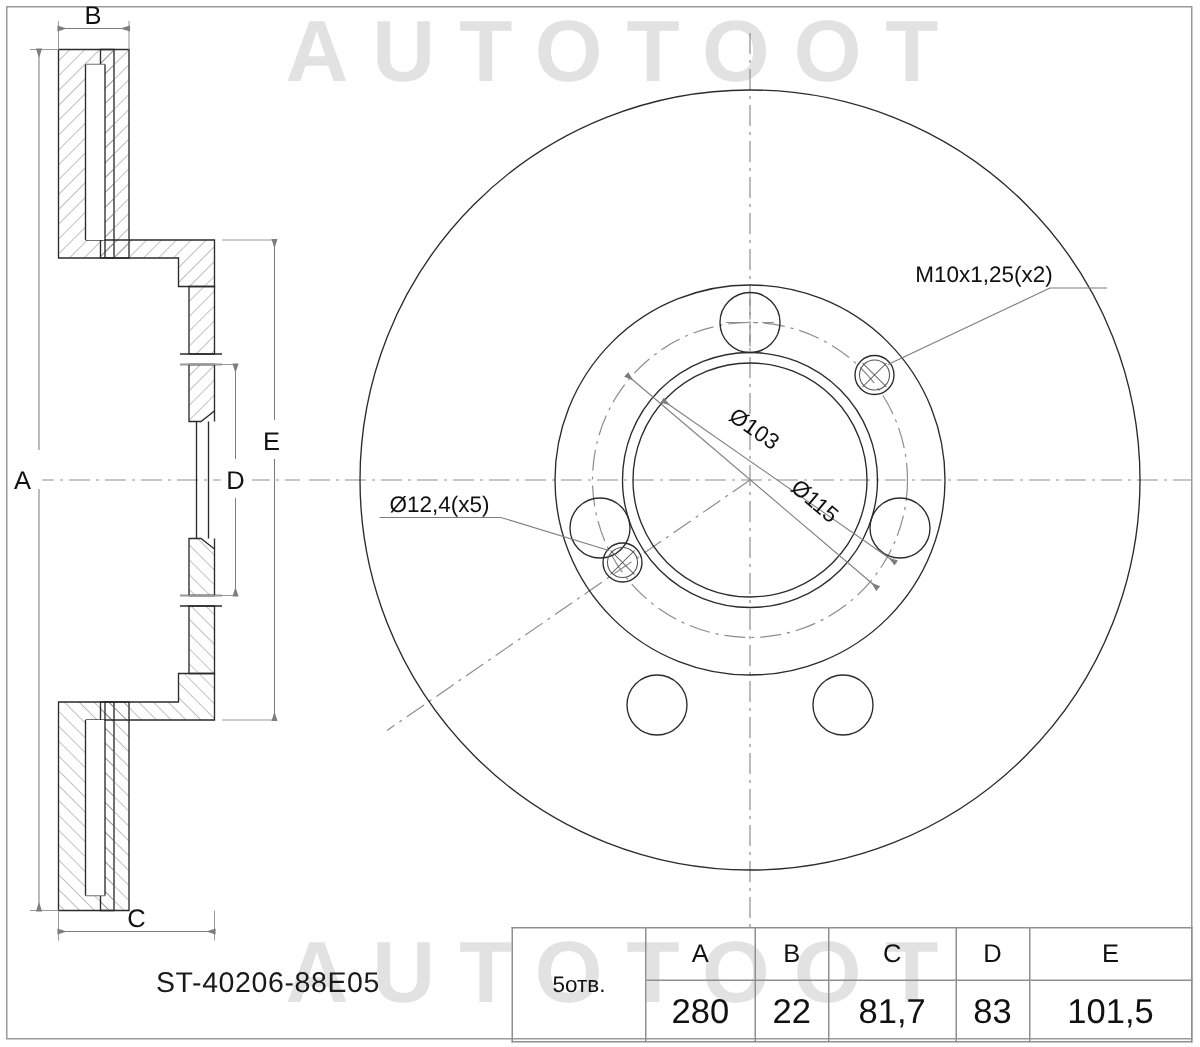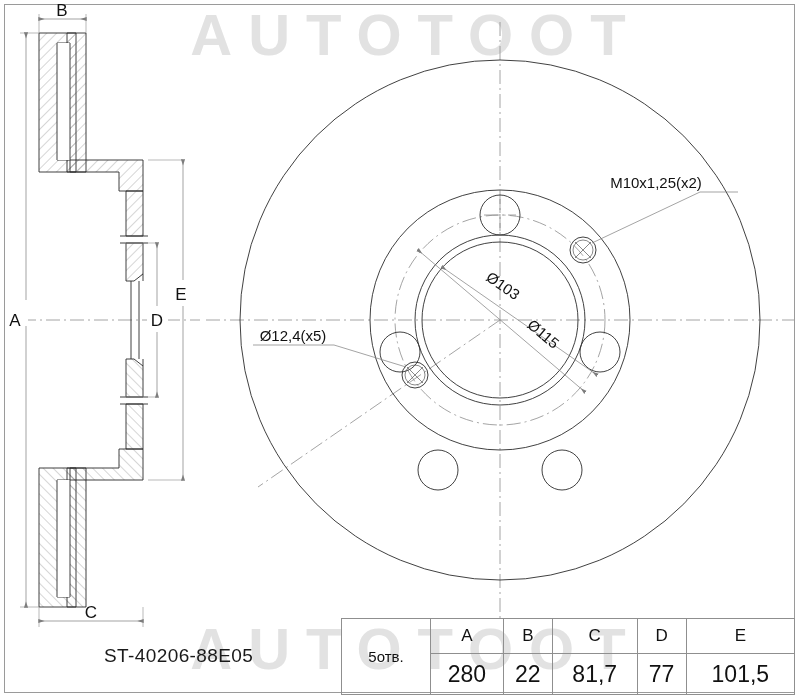--- a/index.html
+++ b/index.html
@@ -191,19 +191,19 @@
       <td class="hcell">A</td>
       <td class="hcell">B</td>
       <td class="hcell">C</td>
       <td class="hcell">D</td>
       <td class="hcell">E</td>
     </tr>
     <tr>
       <td class="vcell">280</td>
       <td class="vcell">22</td>
       <td class="vcell">81,7</td>
-      <td class="vcell">77</td>
+      <td class="vcell">83</td>
       <td class="vcell">101,5</td>
     </tr>
   </tbody>
     </table>
 
 </div>
 
 </body></html>

